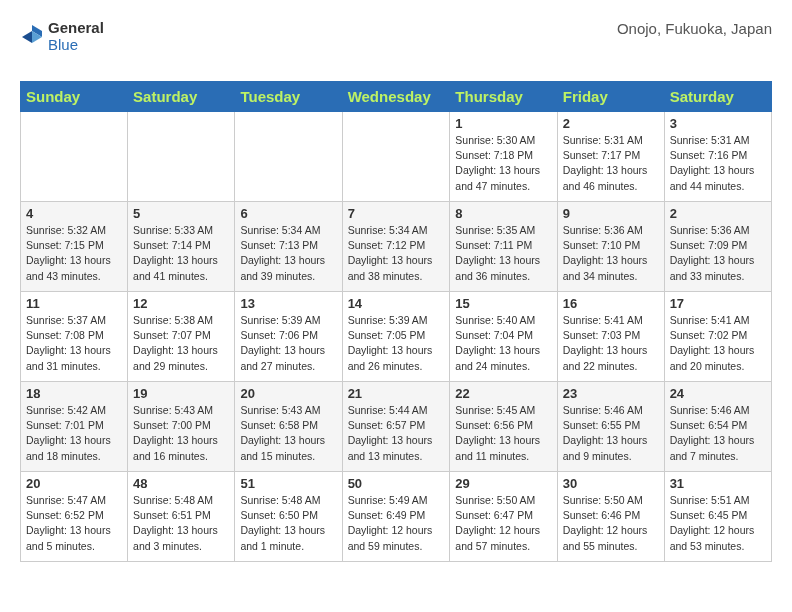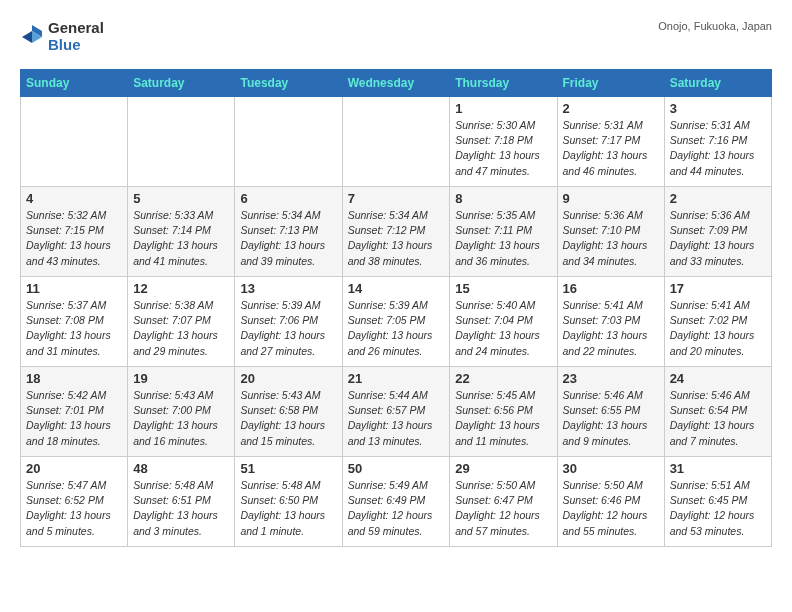--- a/index.html
+++ b/index.html
@@ -7,70 +7,70 @@
       font-family: Arial, sans-serif;
       background: #fff;
       width: 792px;
       min-height: 612px;
       padding: 20px;
     }
     .header {
       display: flex;
       justify-content: space-between;
       align-items: flex-start;
-      margin-bottom: 16px;
+      margin-bottom: 28px;
     }
     .logo {
       display: flex;
       align-items: center;
       gap: 4px;
     }
     .logo-text {
       display: flex;
       flex-direction: column;
       line-height: 1.1;
     }
     .logo-general {
       font-size: 15px;
       font-weight: bold;
       color: #333;
     }
     .logo-blue {
       font-size: 15px;
-      font-weight: bold;
+      font-weight: normal;
       color: #2a6db5;
     }
     .logo-icon {
       width: 24px;
       height: 28px;
     }
     .title-block {
       text-align: right;
     }
     .month-year {
       font-size: 36px;
       font-weight: 300;
       color: #333;
       line-height: 1.1;
     }
     .location {
-      font-size: 11px;
+      font-size: 15px;
       color: #555;
     }
     table {
       width: 100%;
       border-collapse: collapse;
       font-size: 11px;
     }
     thead tr th {
       background: #2a6db5;
-      color: #5eead4;
+      color: #bef264;
       padding: 6px 5px;
       text-align: left;
-      font-size: 12px;
+      font-size: 15px;
       font-weight: bold;
       border: 1px solid #2a6db5;
     }
     tbody tr td {
       border: 1px solid #ccc;
       vertical-align: top;
       padding: 4px 5px;
       width: 108px;
       height: 90px;
       background: #fff;
@@ -81,21 +81,20 @@
     .day-num {
       font-size: 13px;
       font-weight: bold;
       color: #333;
       margin-bottom: 2px;
     }
     .day-info {
       font-size: 10.5px;
       color: #333;
       line-height: 1.45;
-      font-style: italic;
     }
     td.empty {
       background: #fff;
     }
   </style>
 </head>
 <body>
 
 <div class="header">
   <div class="logo">

